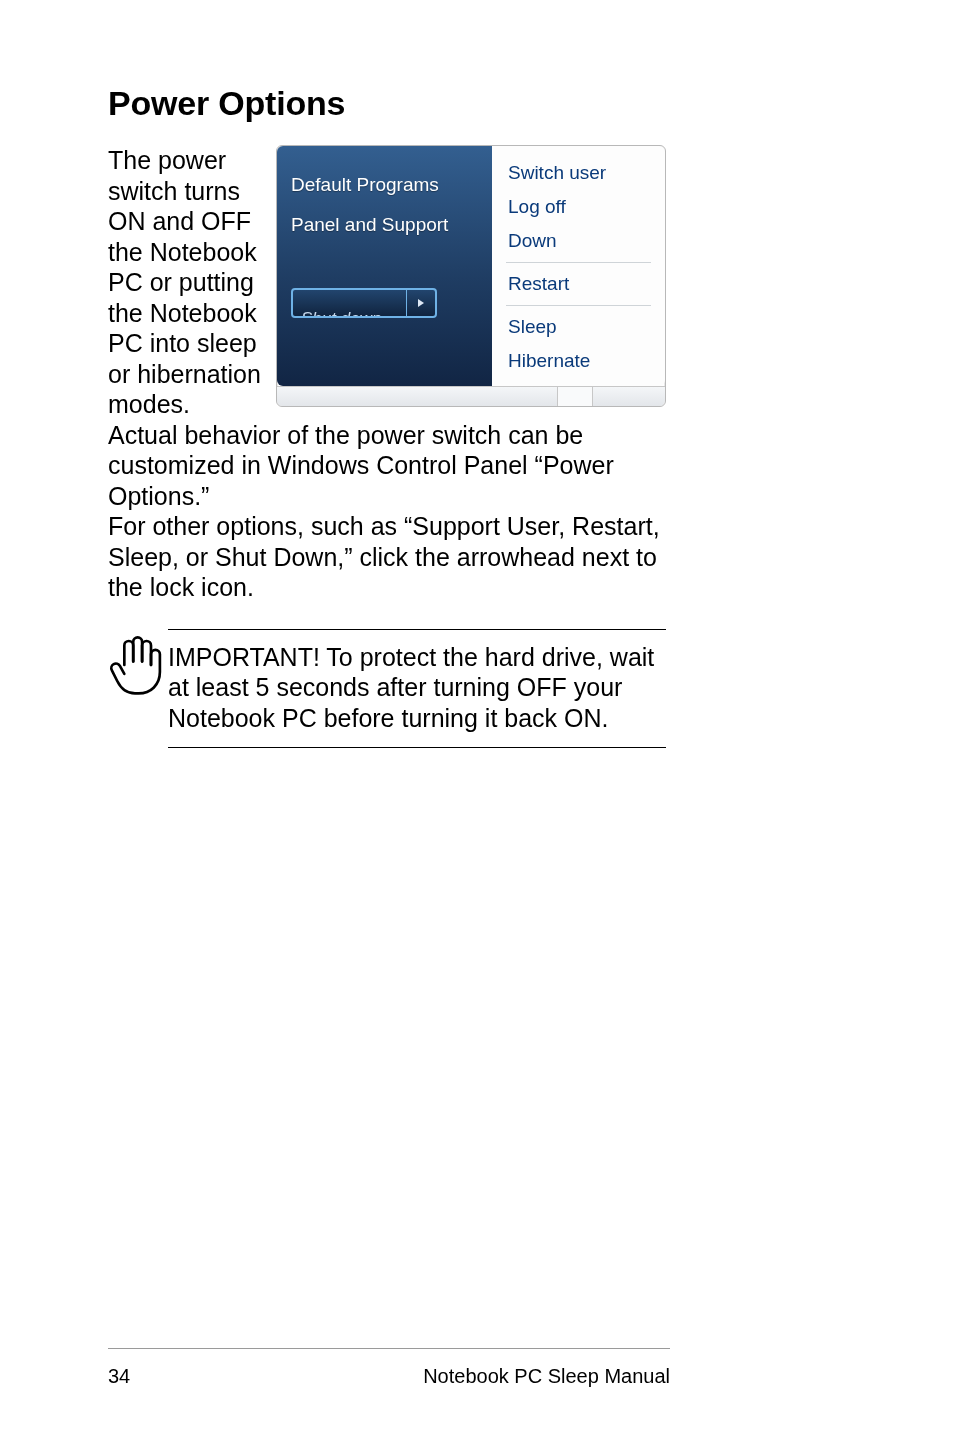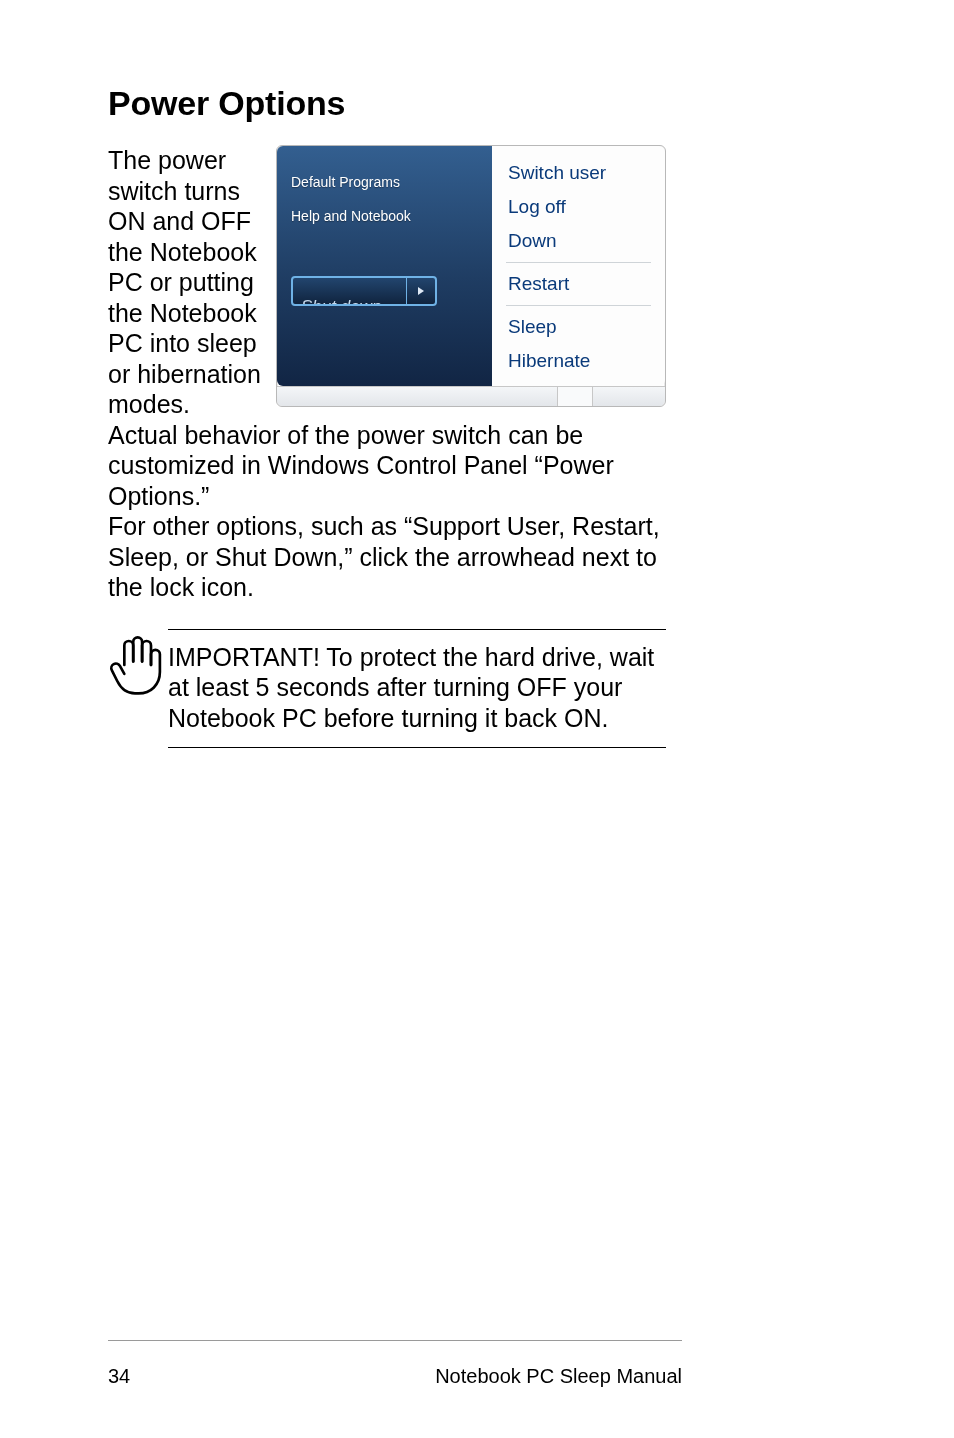--- a/index.html
+++ b/index.html
@@ -37,21 +37,21 @@
     flex: 0 0 215px;
     background: linear-gradient(to bottom, #335f90 0%, #1f3d63 55%, #112544 100%);
     padding: 28px 10px 10px 14px;
     color: #fff;
     border-top-left-radius: 6px;
     border-bottom-left-radius: 6px;
     position: relative;
   }
   .sm-left .item {
     margin-bottom: 18px;
-    font-size: 14px;
+    font-size: 19px;
     text-shadow: 0 1px 1px rgba(0,0,0,0.35);
     white-space: nowrap;
     overflow: hidden;
   }
   .sm-left .spacer { height: 34px; }
   .shutdown-wrap {
     display: flex;
     border: 2px solid #6fb2e6;
     border-radius: 4px;
     background: linear-gradient(to bottom, #22456e 0%, #10243f 100%);
@@ -135,43 +135,43 @@
     border-top: 1.5px solid #000;
     border-bottom: 1.5px solid #000;
     padding: 12px 0 14px 0;
     font-size: 25px;
     line-height: 1.22;
   }
   .footer {
     position: absolute;
     bottom: 50px;
     left: 108px;
-    right: 92px;
+    right: 104px;
     border-top: 1px solid #9a9a9a;
-    padding-top: 24px;
+    padding-top: 16px;
     display: flex;
     justify-content: space-between;
     font-size: 20px;
     color: #000;
   }
   .bold { font-weight: 700; }
 </style>
 </head>
 <body>
 
 <div class="page">
 
   <h2 class="section-title">Power Options</h2>
 
   <div class="two-col">
     <div class="float-img">
       <div class="start-menu">
         <div class="sm-left">
           <div class="item">Default Programs</div>
-          <div class="item">Help and Notebook</div>
+          <div class="item">Panel and Support</div>
           <div class="spacer"></div>
           <div class="shutdown-wrap">
             <div class="shutdown-label">Shut down</div>
             <div class="shutdown-arrow">
               <svg width="10" height="10" viewBox="0 0 10 10">
                   <polygon points="2,1 8,5 2,9" fill="#dfe9f5"></polygon>
                 </svg>
             </div>
           </div>
         </div>

